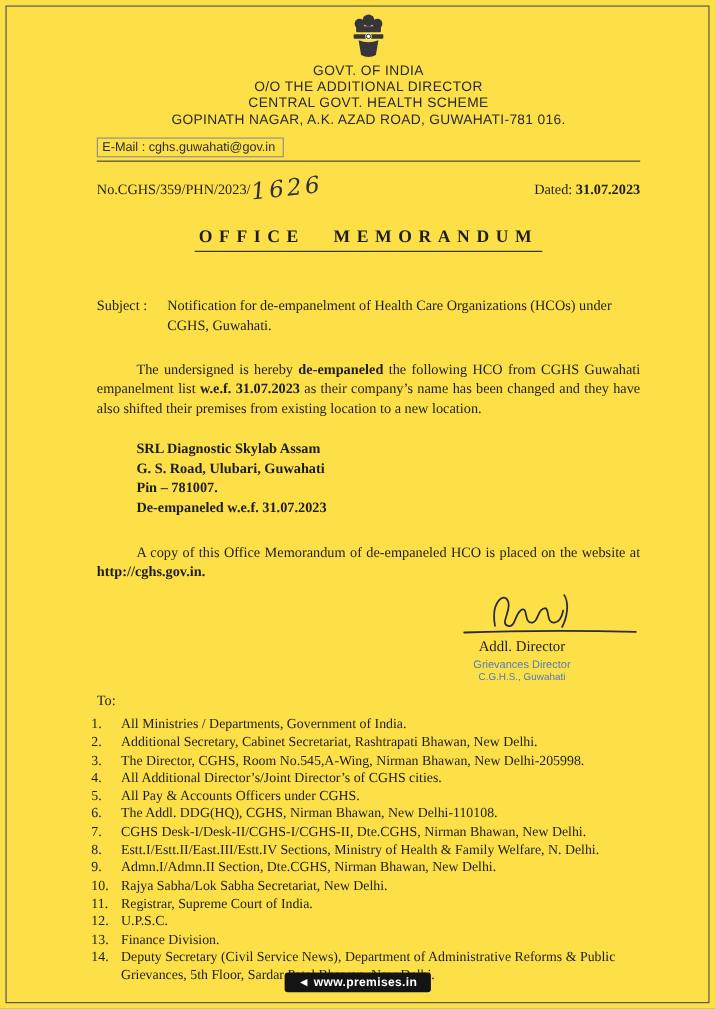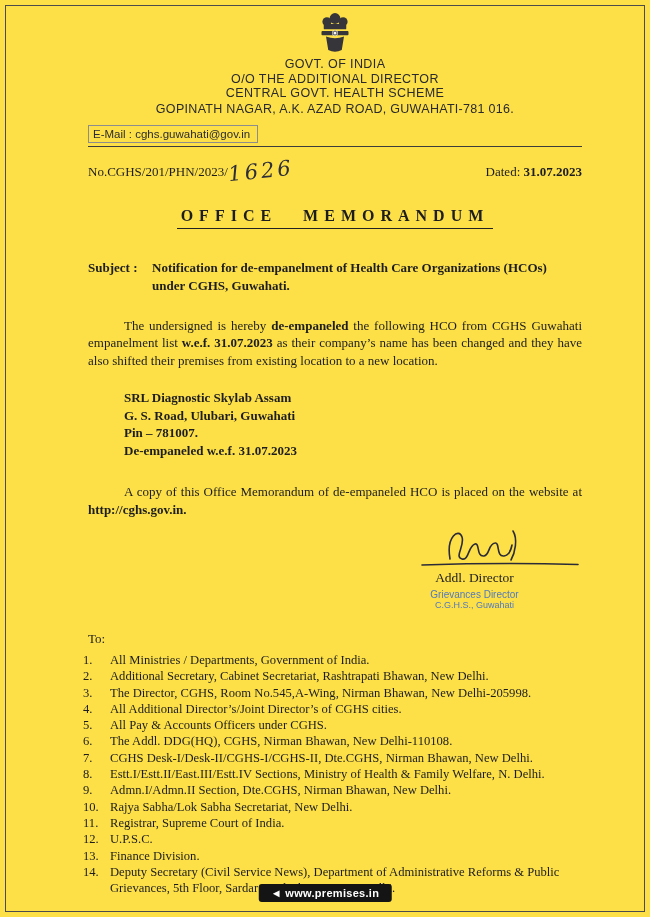--- a/index.html
+++ b/index.html
@@ -39,41 +39,41 @@
 
   
   .memo-title-wrap { text-align:center; margin-top:26px; }
   .memo-title {
     display:inline-block; font-weight:bold; font-size:16px;
     letter-spacing:6px; word-spacing:16px;
     border-bottom:1.6px solid #222; padding:0 4px 3px 4px;
   }
 
   
-  .subject { display:flex; margin-top:30px; font-weight:bold; font-size:13px; line-height:18px; }
+  .subject { display:flex; margin-top:40px; font-weight:normal; font-size:13px; line-height:18px; }
   .subject-label { flex:0 0 64px; }
   .subject-text { flex:1; }
 
   
   .para { font-size:13px; line-height:17.5px; text-align:justify; }
   .para-1 { margin-top:22px; text-indent:36px; }
   .hco-block { margin-top:20px; margin-left:36px; font-weight:bold; font-size:13px; line-height:17.5px; }
   .para-2 { margin-top:24px; text-indent:36px; }
 
   
   .sig-area { width:215px; margin-left:auto; margin-top:6px; text-align:center; }
   .sig-svg { display:block; margin-left:auto; }
   .sig-name { font-size:13.5px; line-height:16px; margin-top:2px; }
   .sig-desig { font-size:13.5px; line-height:16px; }
   .stamp { font-family:"Liberation Sans",sans-serif; margin-top:3px; line-height:11px; }
   .stamp-1 { font-size:10px; }
   .stamp-2 { font-size:9px; }
 
   
-  .to-label { font-size:13px; margin-top:20px; }
+  .to-label { font-size:13px; margin-top:8px; }
   .dist-list { margin-top:5px; margin-left:-5px; margin-right:-14px; }
   .dist-row { display:flex; font-size:12.6px; line-height:16.3px; }
   .dist-num { flex:0 0 27px; text-align:left; }
   .dist-text { flex:1; }
 
   
   .footer-badge {
     position:absolute; bottom:15px; left:50%; transform:translateX(-50%);
     background:#141414; color:#ffffff; font-family:"Liberation Sans",sans-serif;
     font-size:11px; font-weight:bold; padding:3px 12px; border-radius:3px;
@@ -106,21 +106,21 @@
       <div class="lh-line">CENTRAL GOVT. HEALTH SCHEME</div>
       <div class="lh-addr">GOPINATH NAGAR, A.K. AZAD ROAD, GUWAHATI-781 016.</div>
       <div class="email-row">
         <span class="email-box">E-Mail : cghs.guwahati@gov.in</span>
       </div>
       <div class="head-rule"></div>
     </div>
 
     <div class="ref-row">
       <div class="ref-left">
-        <span>No.CGHS/201/PHN/2023/</span><span class="handwritten">1626</span>
+        <span>No.CGHS/359/PHN/2023/</span><span class="handwritten">1626</span>
       </div>
       <div class="ref-right">
         <span>Dated: </span><span class="bold">31.07.2023</span>
       </div>
     </div>
 
     <div class="memo-title-wrap">
       <span class="memo-title">OFFICE MEMORANDUM</span>
     </div>
 

